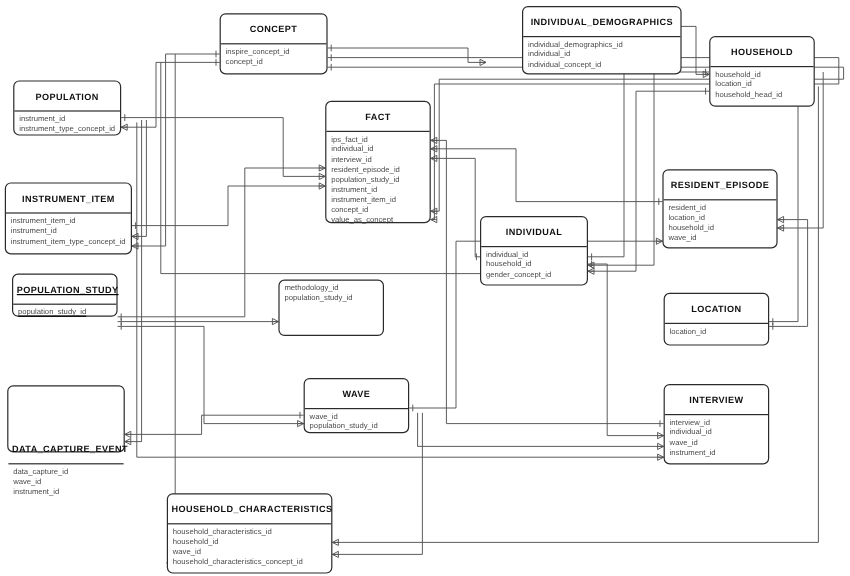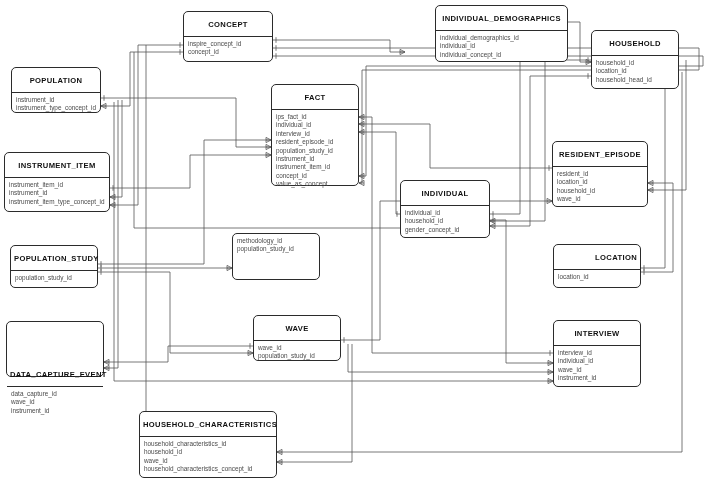--- a/index.html
+++ b/index.html
@@ -472,28 +472,28 @@
           <div class="field" style="color: rgb(74, 74, 74);">household_id</div>
           <div class="field" style="color: rgb(74, 74, 74);">gender_concept_id</div>
         </div>
       </div>
       <div class="entity" style="left: 232px; top: 233px; width: 88px; height: 47px; border-color: rgb(43, 43, 43);">
         <div class="entity-fields">
           <div class="field" style="color: rgb(74, 74, 74);">methodology_id</div>
           <div class="field" style="color: rgb(74, 74, 74);">population_study_id</div>
         </div>
       </div>
-      <div class="entity" style="left: 10px; top: 245px; width: 88px; height: 43px; border-color: rgb(43, 43, 43);">
+      <div class="entity" style="left: 10px; top: 228px; width: 88px; height: 36px; border-color: rgb(43, 43, 43); text-decoration: underline;">
         <div class="entity-title" style="border-bottom-color: rgb(43, 43, 43); color: rgb(16, 16, 16);">POPULATION_STUDY</div>
         <div class="entity-fields">
           <div class="field" style="color: rgb(74, 74, 74);">population_study_id</div>
         </div>
       </div>
       <div class="entity" style="left: 553px; top: 244px; width: 88px; height: 44px; border-color: rgb(43, 43, 43);">
-        <div class="entity-title" style="border-bottom-color: rgb(43, 43, 43); color: rgb(16, 16, 16); text-align: right;">LOCATION</div>
+        <div class="entity-title" style="border-bottom-color: rgb(43, 43, 43); color: rgb(16, 16, 16);">LOCATION</div>
         <div class="entity-fields">
           <div class="field" style="color: rgb(74, 74, 74);">location_id</div>
         </div>
       </div>
       <div class="entity" style="left: 253px; top: 315px; width: 88px; height: 46px; border-color: rgb(43, 43, 43);">
         <div class="entity-title" style="border-bottom-color: rgb(43, 43, 43); color: rgb(16, 16, 16);">WAVE</div>
         <div class="entity-fields">
           <div class="field" style="color: rgb(74, 74, 74);">wave_id</div>
           <div class="field" style="color: rgb(74, 74, 74);">population_study_id</div>
         </div>

